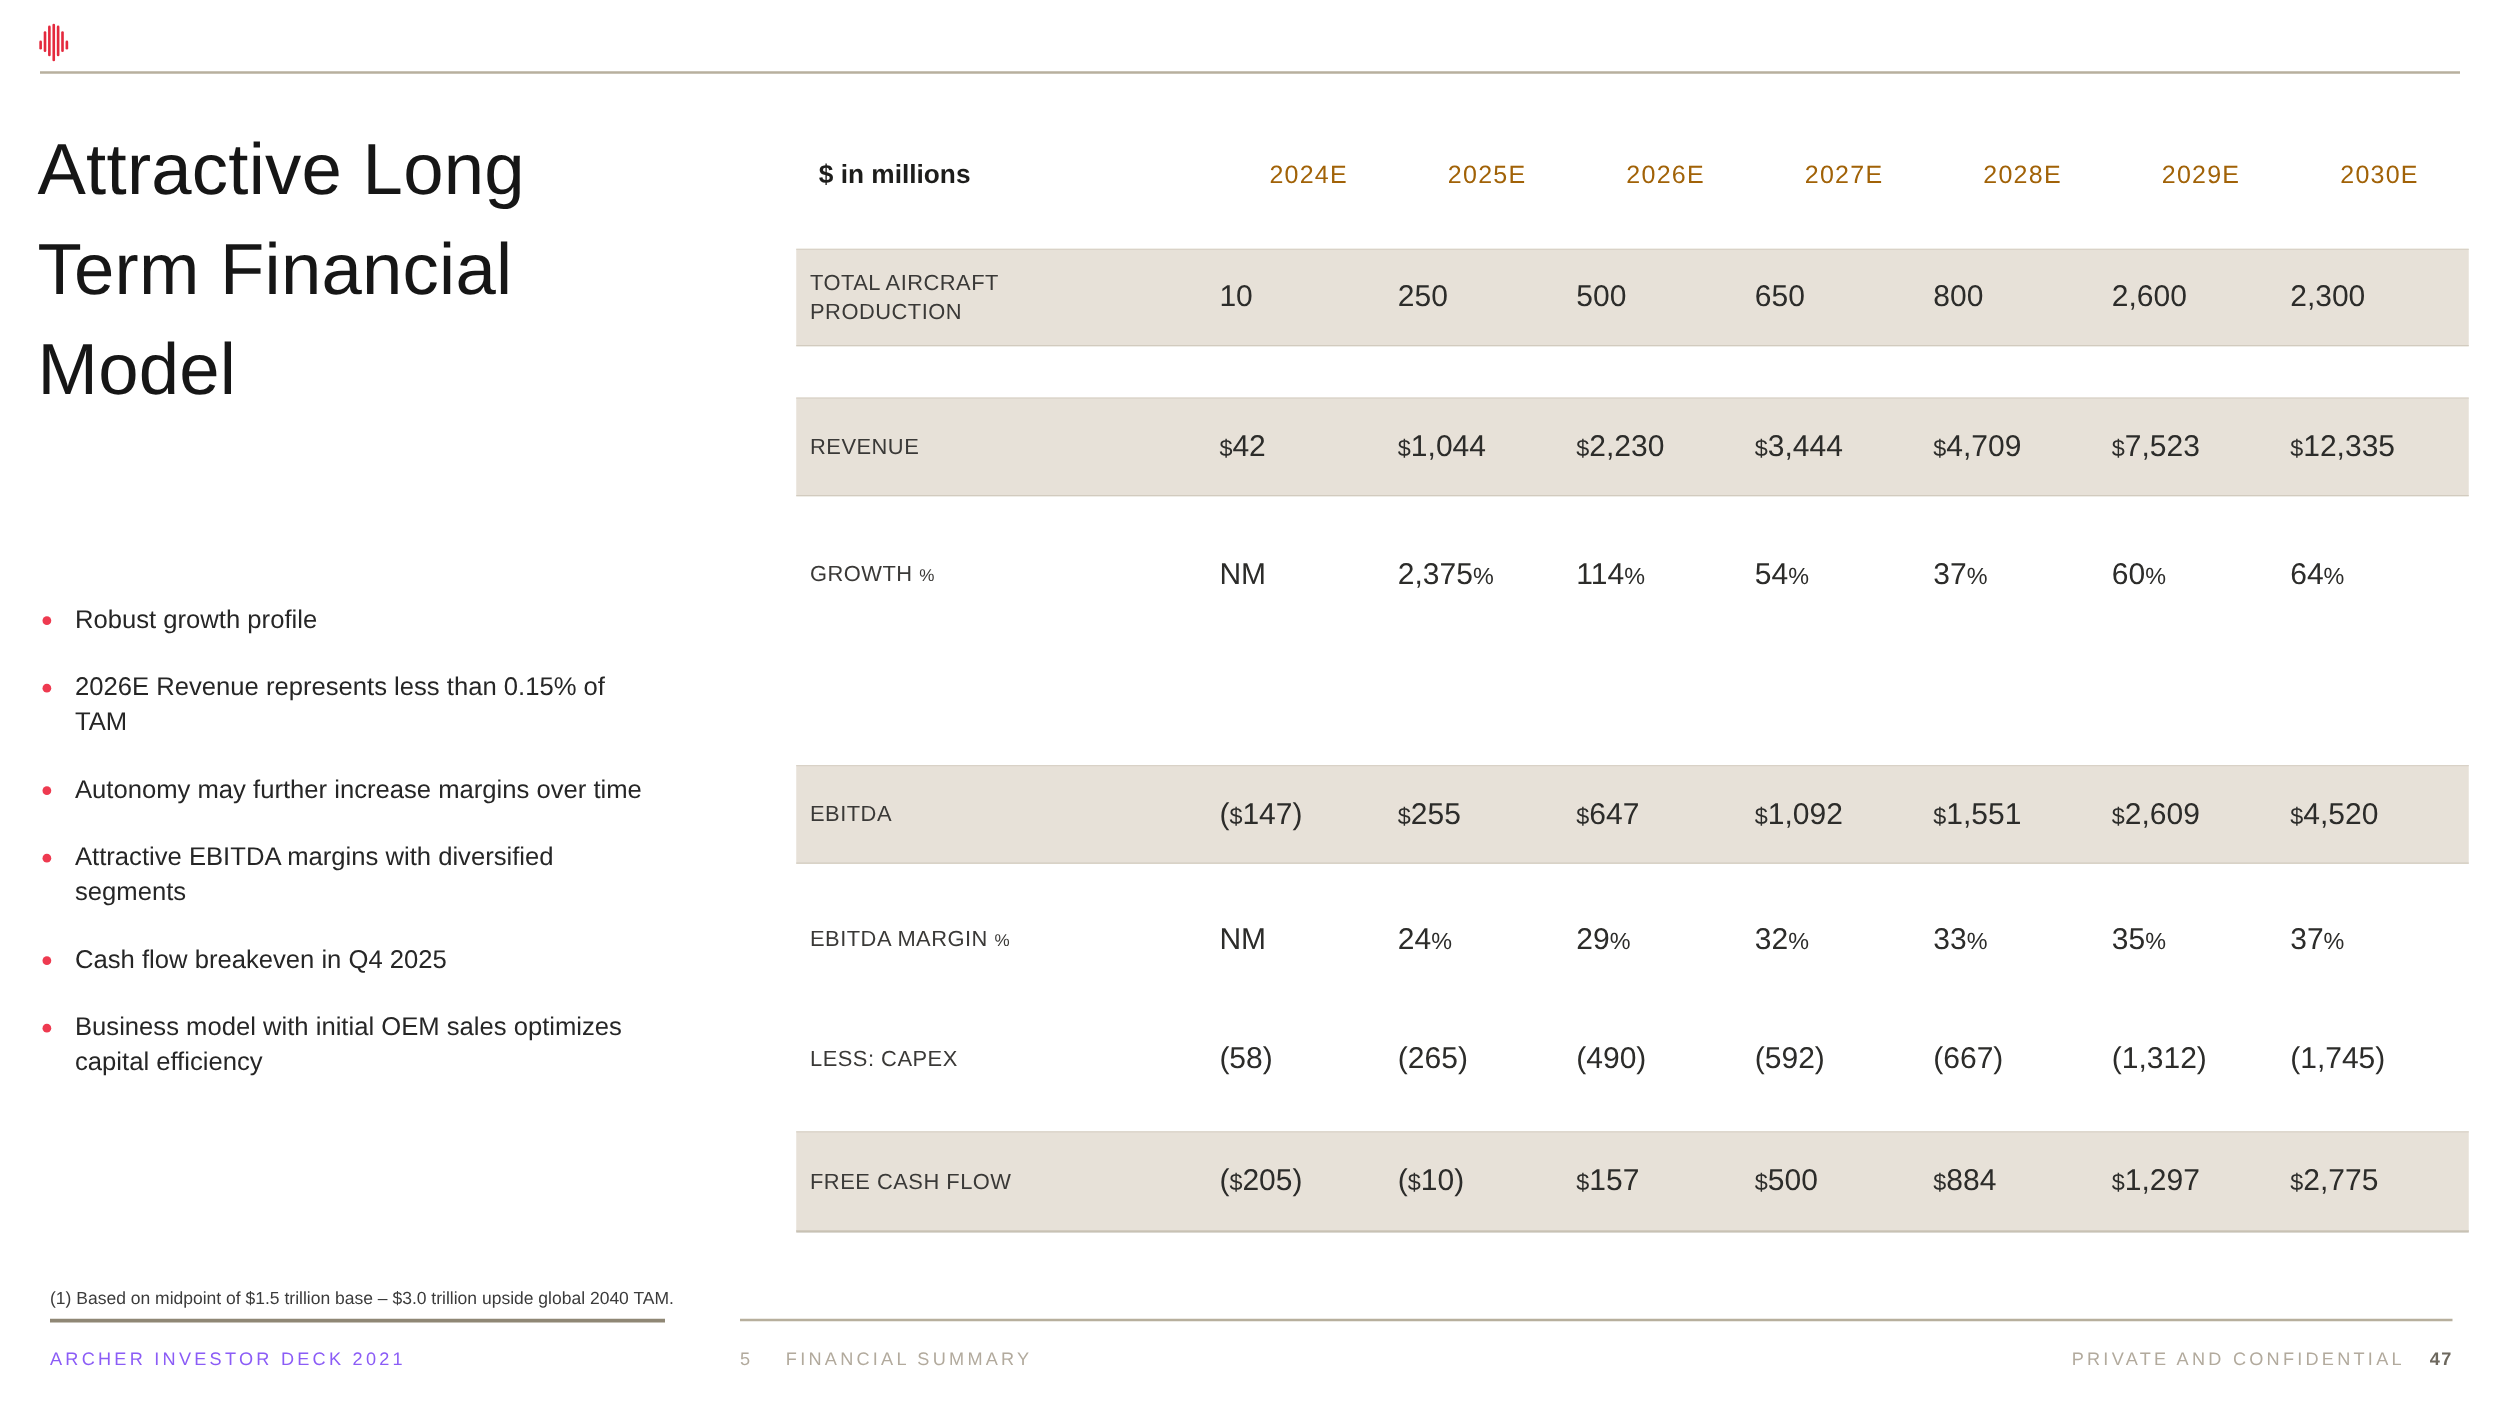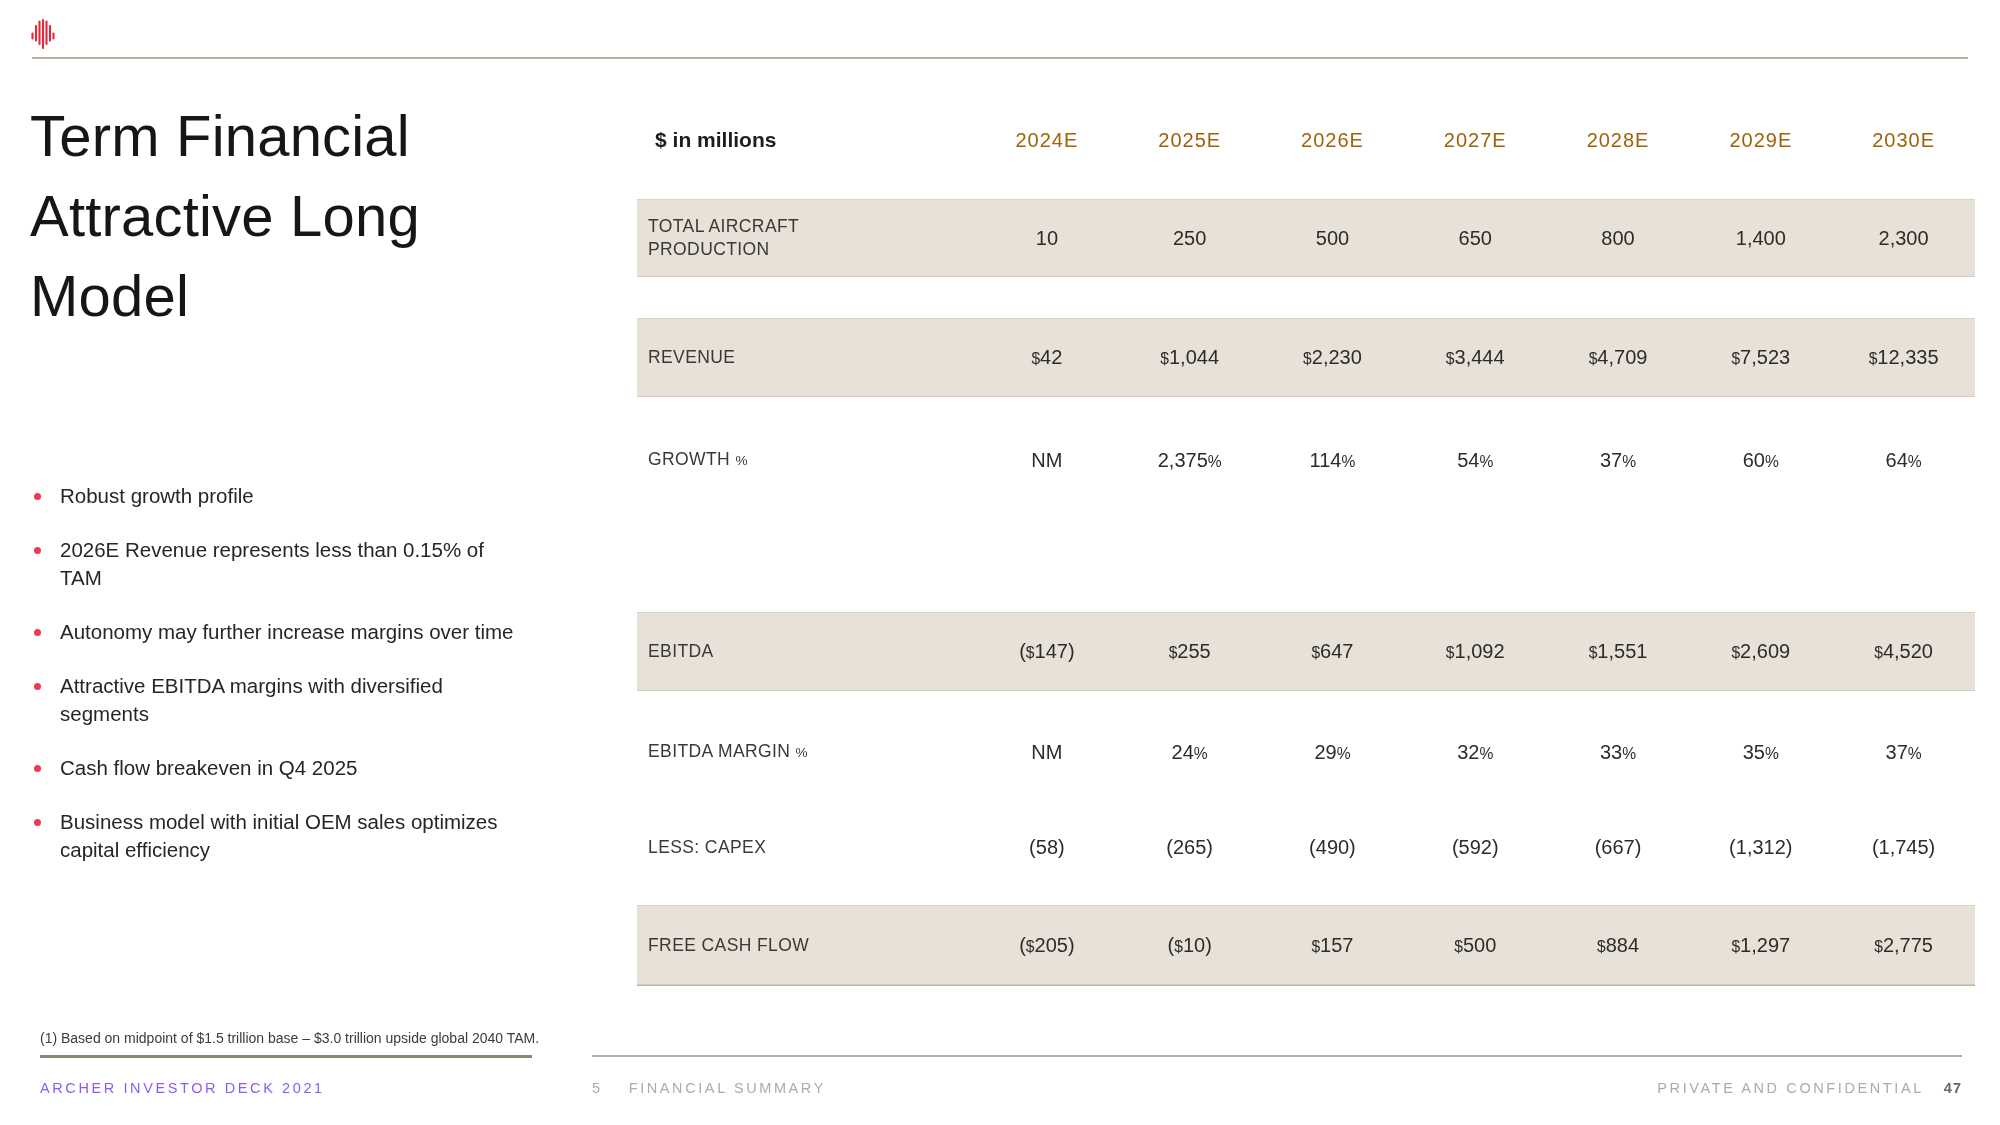--- a/index.html
+++ b/index.html
@@ -28,21 +28,21 @@
 
   
   .table-area{position:absolute;left:637px;right:25px;top:0;bottom:0;}
   .t-header{position:absolute;left:0;right:0;top:108px;height:64px;display:flex;align-items:center;justify-content:flex-end;}
   .t-unit{width:25.3%;padding-left:18px;box-sizing:border-box;font-size:21px;font-weight:700;color:#1d1d1b;}
   .t-year{width:calc(74.7%/7);text-align:center;font-size:20px;font-weight:500;color:#a16207;letter-spacing:1px;}
   .t-row{position:absolute;left:0;right:0;display:flex;align-items:center;}
   .t-row.shaded{background:#e7e1d8;border-top:1px solid #d9d2c7;border-bottom:1px solid #d2cbbf;}
   .t-label{width:25.3%;padding-left:11px;box-sizing:border-box;font-size:17.5px;letter-spacing:.4px;color:#3a3937;line-height:23px;}
   .t-label .label-inner{max-width:215px;display:block;}
-  .t-cell{width:calc(74.7%/7);text-align:center;font-size:20px;color:#2c2c2a;}
+  .t-cell{width:calc(74.7%/7);text-align:left;font-size:24px;color:#2c2c2a;}
   .sym{font-size:.78em;}
   .row-0{top:199px;height:76px;}
   .row-1{top:318px;height:77px;}
   .row-2{top:428px;height:64px;}
   .row-3{top:612px;height:77px;}
   .row-4{top:720px;height:64px;}
   .row-5{top:815px;height:64px;}
   .row-6{top:905px;height:78px;}
   .table-bottom-line{position:absolute;left:0;right:0;top:984px;height:2px;background:#bab3a5;}
 
@@ -69,22 +69,22 @@
       <line x1="13" y1="2" x2="13" y2="30"></line>
       <line x1="16.5" y1="3.5" x2="16.5" y2="26"></line>
       <line x1="20" y1="8" x2="20" y2="22.5"></line>
       <line x1="23.5" y1="15.5" x2="23.5" y2="20.5"></line>
     </g>
   </svg>
 
   <div class="top-rule"></div>
 
   <div class="page-title">
+      <div>Attractive Long</div>
       <div>Term Financial</div>
-      <div>Attractive Long</div>
       <div>Model</div>
     </div>
 
   <div class="bullets">
       <div class="bullet">
         <span class="dot"></span>
         <span class="b-text">Robust growth profile</span>
       </div>
       <div class="bullet">
         <span class="dot"></span>
@@ -122,21 +122,21 @@
     <div class="table-bottom-line"></div>
   <div class="t-row row-0 shaded">
         <div class="t-label">
           <span class="label-inner">TOTAL AIRCRAFT PRODUCTION</span>
         </div>
         <div class="t-cell">10</div>
         <div class="t-cell">250</div>
         <div class="t-cell">500</div>
         <div class="t-cell">650</div>
         <div class="t-cell">800</div>
-        <div class="t-cell">1,400</div>
+        <div class="t-cell">2,600</div>
         <div class="t-cell">2,300</div>
       </div>
       <div class="t-row row-1 shaded">
         <div class="t-label">
           <span class="label-inner">REVENUE</span>
         </div>
         <div class="t-cell"><span class="sym">$</span>42</div>
         <div class="t-cell"><span class="sym">$</span>1,044</div>
         <div class="t-cell"><span class="sym">$</span>2,230</div>
         <div class="t-cell"><span class="sym">$</span>3,444</div>

